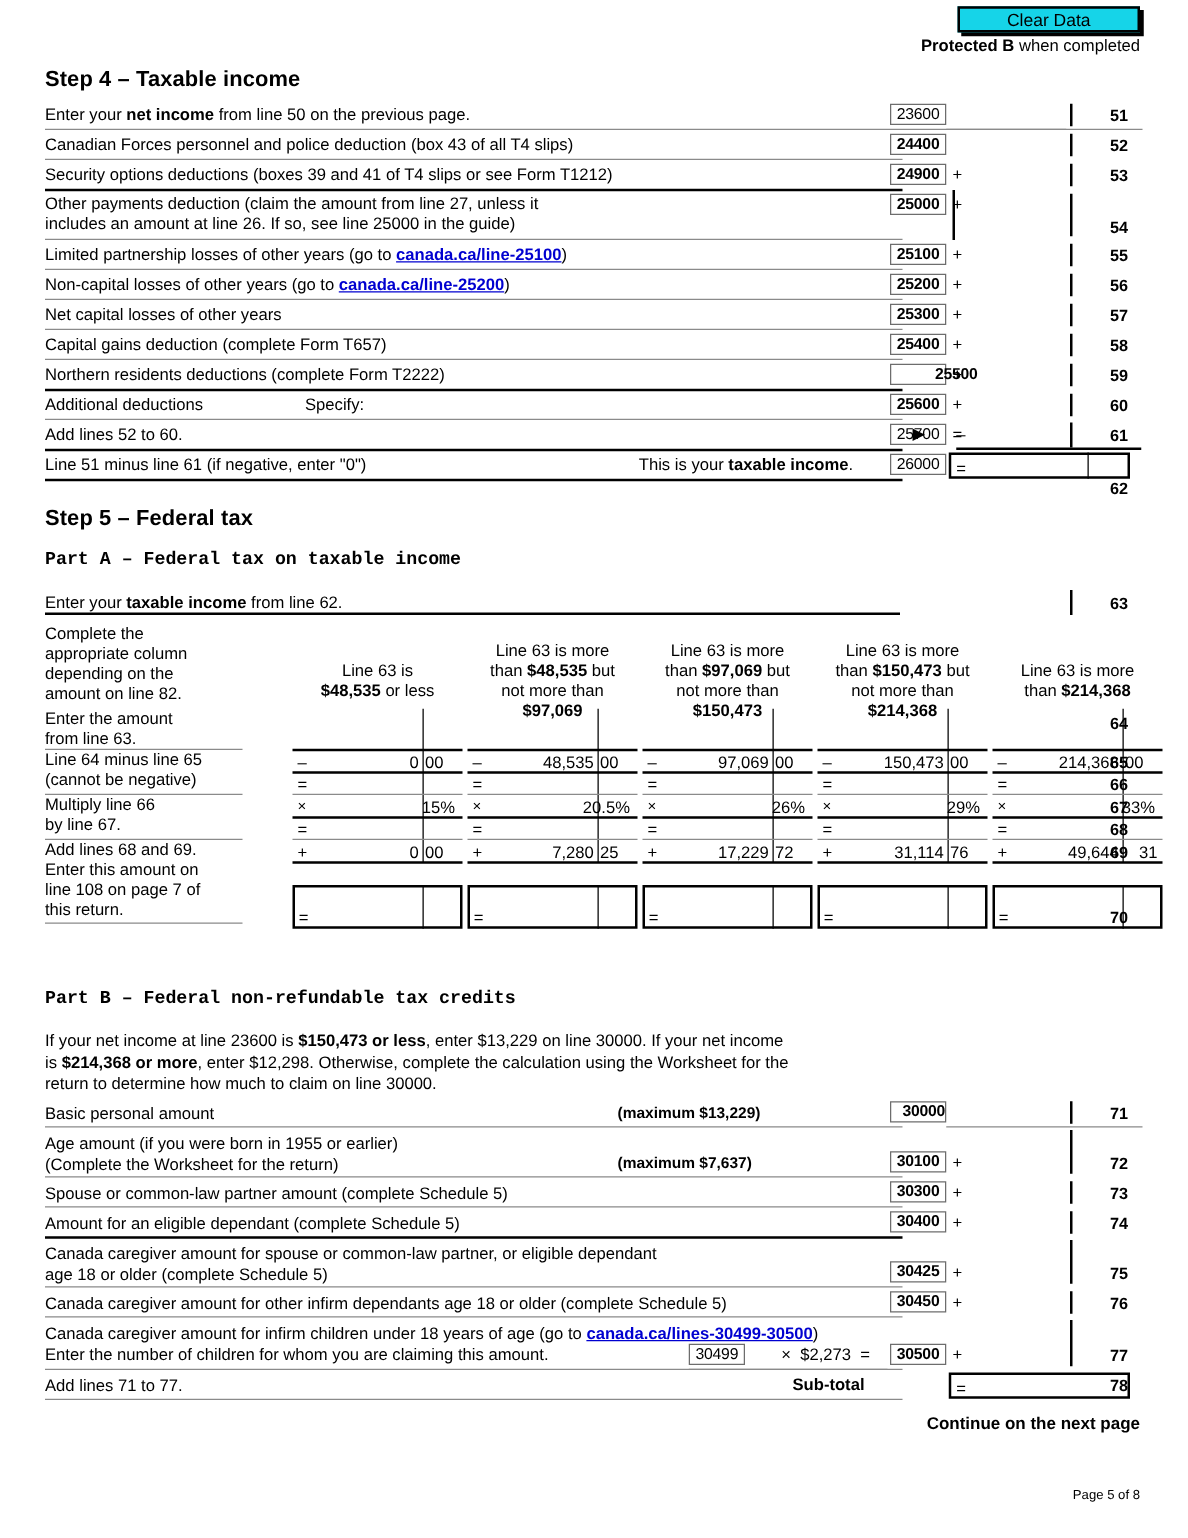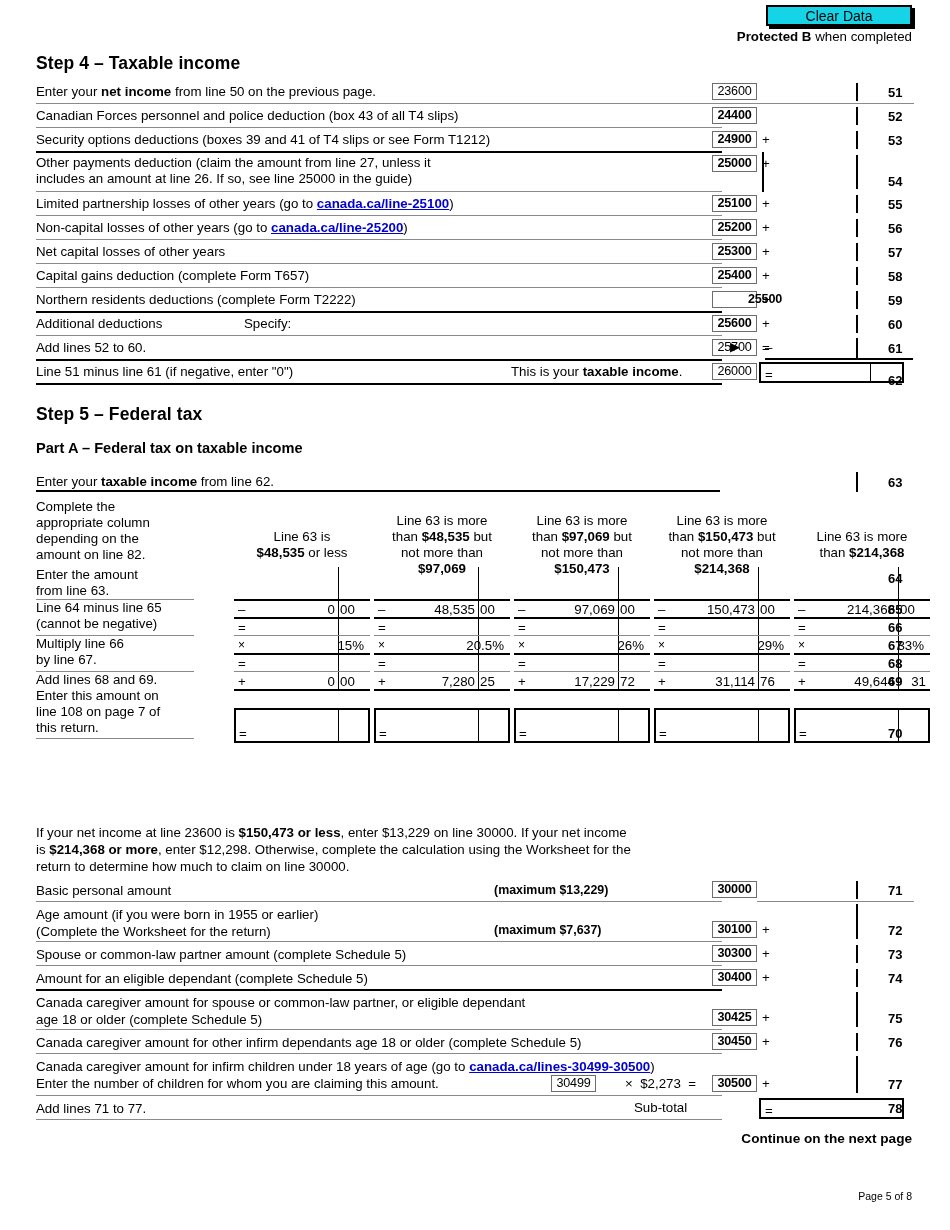--- a/index.html
+++ b/index.html
@@ -26,21 +26,21 @@
     position:absolute; right:38px; top:29px;
     font-size:13.3px; white-space:nowrap;
   }
   #protected-b b { font-weight:bold; }
   h2.step {
     position:absolute; left:36px; margin:0;
     font-size:17.5px; font-weight:bold; letter-spacing:0.1px;
   }
   h3.part {
     position:absolute; left:36px; margin:0;
-    font-size:14.6px; font-weight:bold;
+    font-size:14.6px; font-weight:bold;font-family:Liberation Mono, monospace;
   }
   .lnk { color:#0000d0; font-weight:bold; text-decoration:underline; }
 
   
   .frow { position:absolute; left:36px; }
   .label {
     position:absolute; left:0; font-size:13.3px; line-height:16px;
     white-space:nowrap;
   }
   
@@ -178,21 +178,21 @@
       <div class="hr thick" style="left:36px; top:359px; width:686px;"></div>
       <div class="refno" style="left:888px; top:341px;">61</div>
       <div class="label" style="left:36px; top:364px;">Line 51 minus line 61 (if negative, enter "0")</div>
       <div class="label" style="left:511px; top:364px;">This is your <b>taxable income</b>.</div>
       <div class="lbox light" style="left:712px; top:363px;">26000</div>
       <div class="tbox" style="left:759px; top:362px; width:145px; height:21px;">
         <span class="eq" style="top:3px;">=</span>
       </div>
       <div class="vt" style="left:870px; top:362px; height:21px; width:1px; background:#000;"></div>
       <div class="hr thick" style="left:36px; top:383px; width:686px;"></div>
-      <div class="refno" style="left:888px; top:373px;">62</div>
+      <div class="refno" style="left:888px; top:383px;">62</div>
       <div class="vt" style="left:762px; top:152px; height:40px; width:1.5px;"></div>
     </div>
 
   <h2 class="step" style="top:404px;"><span>Step 5 – Federal tax</span></h2>
   <h3 class="part" style="top:440px;"><span>Part A – Federal tax on taxable income</span></h3>
 
   <div class="frow" style="top:474px;">
     <div class="label" id="pa-intro">Enter your <b>taxable income</b> from line 62.</div>
   </div>
   <div class="hr thick" style="left:36px; top:490px; width:684px;"></div>
@@ -325,26 +325,27 @@
       <div class="vt" style="left:862px; top:213px; height:35px; width:1.2px;"></div>
       <div class="refno" style="left:852px; top:76px;">64</div>
       <div class="refno" style="left:852px; top:107px;">65</div>
       <div class="refno" style="left:852px; top:125px;">66</div>
       <div class="refno" style="left:852px; top:143px;">67</div>
       <div class="refno" style="left:852px; top:161px;">68</div>
       <div class="refno" style="left:852px; top:179px;">69</div>
       <div class="refno" style="left:852px; top:231px;">70</div>
     </div>
 
+  <h3 class="part" style="top:791px;"><span>Part B – Federal non-refundable tax credits</span></h3>
   <div class="label" style="left:36px; top:824px; line-height:17px;" id="pb-intro">If your net income at line 23600 is <b>$150,473 or less</b>, enter $13,229 on line 30000. If your net income<br>is <b>$214,368 or more</b>, enter $12,298. Otherwise, complete the calculation using the Worksheet for the<br>return to determine how much to claim on line 30000.</div>
 
   <div id="partB-body">
       <div class="label" style="left:36px; top:882px; line-height:17px;">Basic personal amount</div>
       <div class="label" style="left:494px; top:882px; font-weight:bold; font-size:12.4px;">(maximum $13,229)</div>
-      <div class="lbox" style="left:712px; top:881px;">30000</div>
+      <div class="lbox" style="left:712px; top:881px;text-align:right;">30000</div>
       <div class="hr" style="left:36px; top:901px; width:686px;"></div>
       <div class="hr" style="left:757px; top:901px; width:157px;"></div>
       <div class="vt" style="left:856px; top:881px; height:18px;"></div>
       <div class="refno" style="left:888px; top:883px;">71</div>
       <div class="label" style="left:36px; top:906px; line-height:17px;">Age amount (if you were born in 1955 or earlier)<br>(Complete the Worksheet for the return)</div>
       <div class="label" style="left:494px; top:922px; font-weight:bold; font-size:12.4px;">(maximum $7,637)</div>
       <div class="lbox" style="left:712px; top:921px;">30100</div>
       <div class="op" style="left:762px; top:923px;">+</div>
       <div class="hr" style="left:36px; top:941px; width:686px;"></div>
       <div class="vt" style="left:856px; top:904px; height:35px;"></div>
@@ -376,21 +377,21 @@
       <div class="label" style="left:36px; top:1058px; line-height:17px;">Canada caregiver amount for infirm children under 18 years of age (go to <span class="lnk">canada.ca/lines-30499-30500</span>)<br>Enter the number of children for whom you are claiming this amount.</div>
       <div class="lbox light" style="left:551px; top:1075px;">30499</div>
       <div class="label" style="left:625px; top:1076px;">×&nbsp; $2,273&nbsp; =</div>
       <div class="hr" style="left:551px; top:1095px; width:159px;"></div>
       <div class="lbox" style="left:712px; top:1075px;">30500</div>
       <div class="op" style="left:762px; top:1077px;">+</div>
       <div class="hr" style="left:36px; top:1095px; width:686px;"></div>
       <div class="vt" style="left:856px; top:1056px; height:37px;"></div>
       <div class="refno" style="left:888px; top:1077px;">77</div>
       <div class="label" style="left:36px; top:1100px; line-height:17px;">Add lines 71 to 77.</div>
-      <div class="label" style="left:634px; top:1100px; font-weight:normal;">Sub-total</div>
+      <div class="label" style="left:634px; top:1100px; font-weight:bold;">Sub-total</div>
       <div class="tbox" style="left:759px; top:1098px; width:145px; height:21px;">
         <span class="eq" style="top:3px;">=</span>
       </div>
       <div class="hr" style="left:36px; top:1119px; width:686px;"></div>
       <div class="refno" style="left:888px; top:1101px;">78</div>
     </div>
 
   <div id="continue">Continue on the next page</div>
   <div id="formcode">5006-R E (20)</div>
   <div id="pageno">Page 5 of 8</div>

